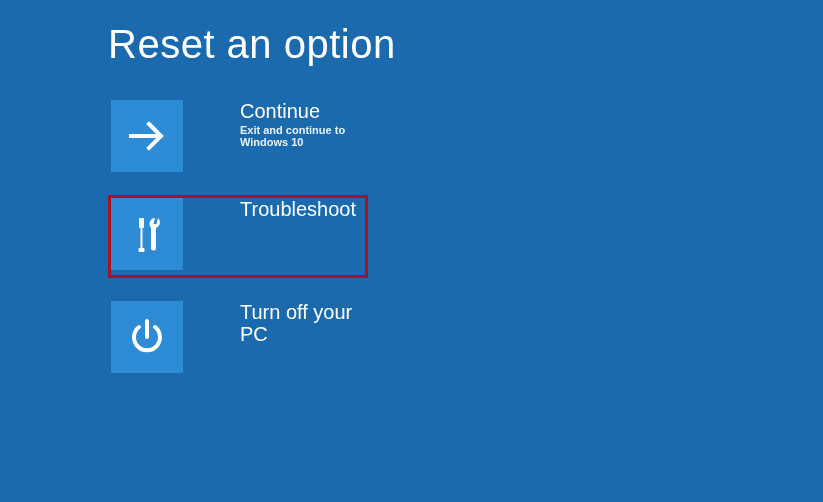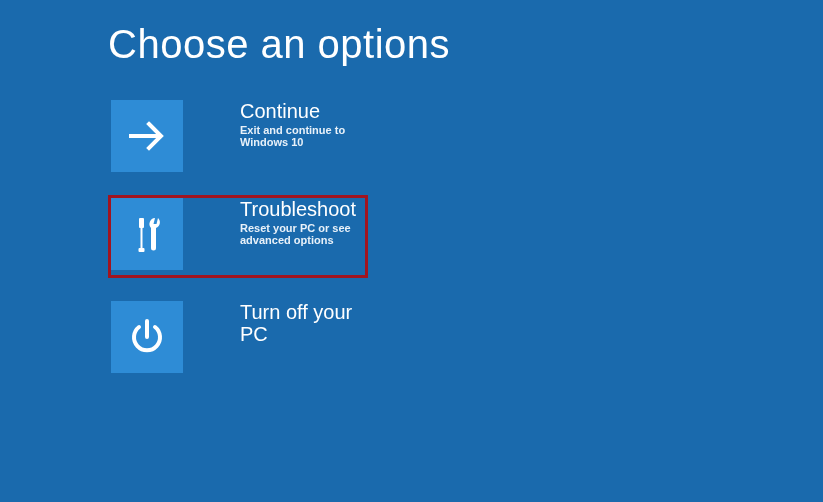--- a/index.html
+++ b/index.html
@@ -65,21 +65,21 @@
       margin-top: 2px;
       color: #e8f1f9;
     }
     svg {
       display: block;
     }
   </style>
 </head>
 <body>
 
-<h1 class="page-title">Choose an options</h1>
+<h1 class="page-title">Reset an option</h1>
 
 <div class="options">
 
   <div class="option">
     <div class="tile">
       <span>
         <svg width="44" height="44" viewBox="0 0 44 44">
           <g fill="none" stroke="#ffffff" stroke-width="4" stroke-linecap="square">
             <line x1="6" y1="22" x2="34" y2="22"></line>
             <polyline points="24,10 36,22 24,34" stroke-linejoin="miter"></polyline>
@@ -103,21 +103,20 @@
             <rect x="15.5" y="16" width="2" height="20"></rect>
             <rect x="13.5" y="36" width="6" height="4" rx="1"></rect>
 
             <path d="M30 6 a6 6 0 0 0 -4 10 l0 20 a2.5 2.5 0 0 0 5 0 l0 -20 a6 6 0 0 0 2 -10 l-1.5 6 l-3 0 z"></path>
           </g>
         </svg>
       </span>
     </div>
     <div class="option-text">
       <div class="option-title">Troubleshoot</div>
-      <div class="option-subtitle">Reset your PC or see advanced options</div>
     </div>
   </div>
 
   <div class="option">
     <div class="tile">
       <span>
         <svg width="44" height="44" viewBox="0 0 44 44">
           <g fill="none" stroke="#ffffff" stroke-width="4" stroke-linecap="round">
             <path d="M 14 12 A 13 13 0 1 0 30 12"></path>
             <line x1="22" y1="6" x2="22" y2="22"></line>

